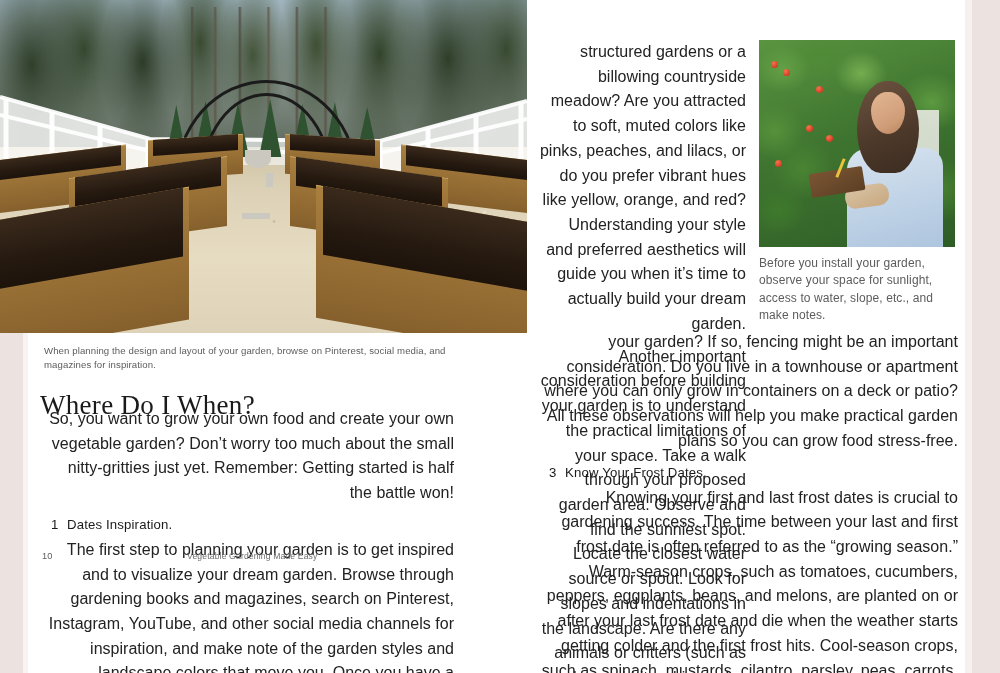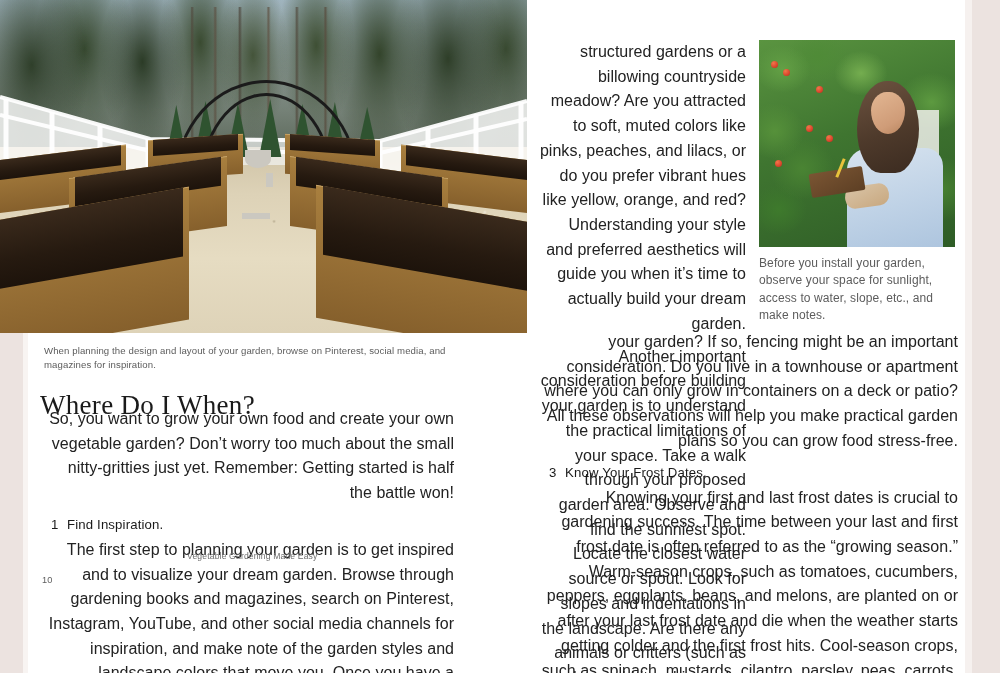--- a/index.html
+++ b/index.html
@@ -305,21 +305,20 @@
     letter-spacing: 0.15px;
   }
   .footer-left {
     left: 0; width: 510px;
   }
   .footer .pno {
     position: absolute;
     top: 10px;
     font-size: 9.2px;
     color: #5d5d5d;
-    margin-top: 24px;
   }
   .footer .btitle {
     position: absolute;
     top: 10px;
     font-size: 8.6px;
     color: #6d6d6d;
   }
   .footer-left  .pno    { left: 42px; }
   .footer-left  .btitle { left: 187px; }
 </style>
@@ -411,21 +410,21 @@
     </div>
 
     <div class="caption-left">When planning the design and layout of your garden, browse on Pinterest, social media, and magazines for inspiration.</div>
 
     <h2 class="heading-serif">Where Do I When?</h2>
 
     <div class="body-col-left">
       <p class="body">So, you want to grow your own food and create your own vegetable garden? Don’t worry too much about the small nitty-gritties just yet. Remember: Getting started is half the battle won!</p>
 
       <h3 class="step">
-        <span class="num">1&nbsp;&nbsp;</span><span>Find Inspiration.</span>
+        <span class="num">1&nbsp;&nbsp;</span><span>Dates Inspiration.</span>
       </h3>
       <p class="body">The first step to planning your garden is to get inspired and to visualize your dream garden. Browse through gardening books and magazines, search on Pinterest, Instagram, YouTube, and other social media channels for inspiration, and make note of the garden styles and landscape colors that move you. Once you have a collection of inspiring photos or a mood board, find the commonality between them. Do you gravitate toward raised beds or in-ground gardens? Do you like the look of formal,</p>
     </div>
 
     <div class="footer footer-left">
       <span class="pno">10</span>
       <span class="btitle">Vegetable Gardening Made Easy</span>
     </div>
   </div>
 

